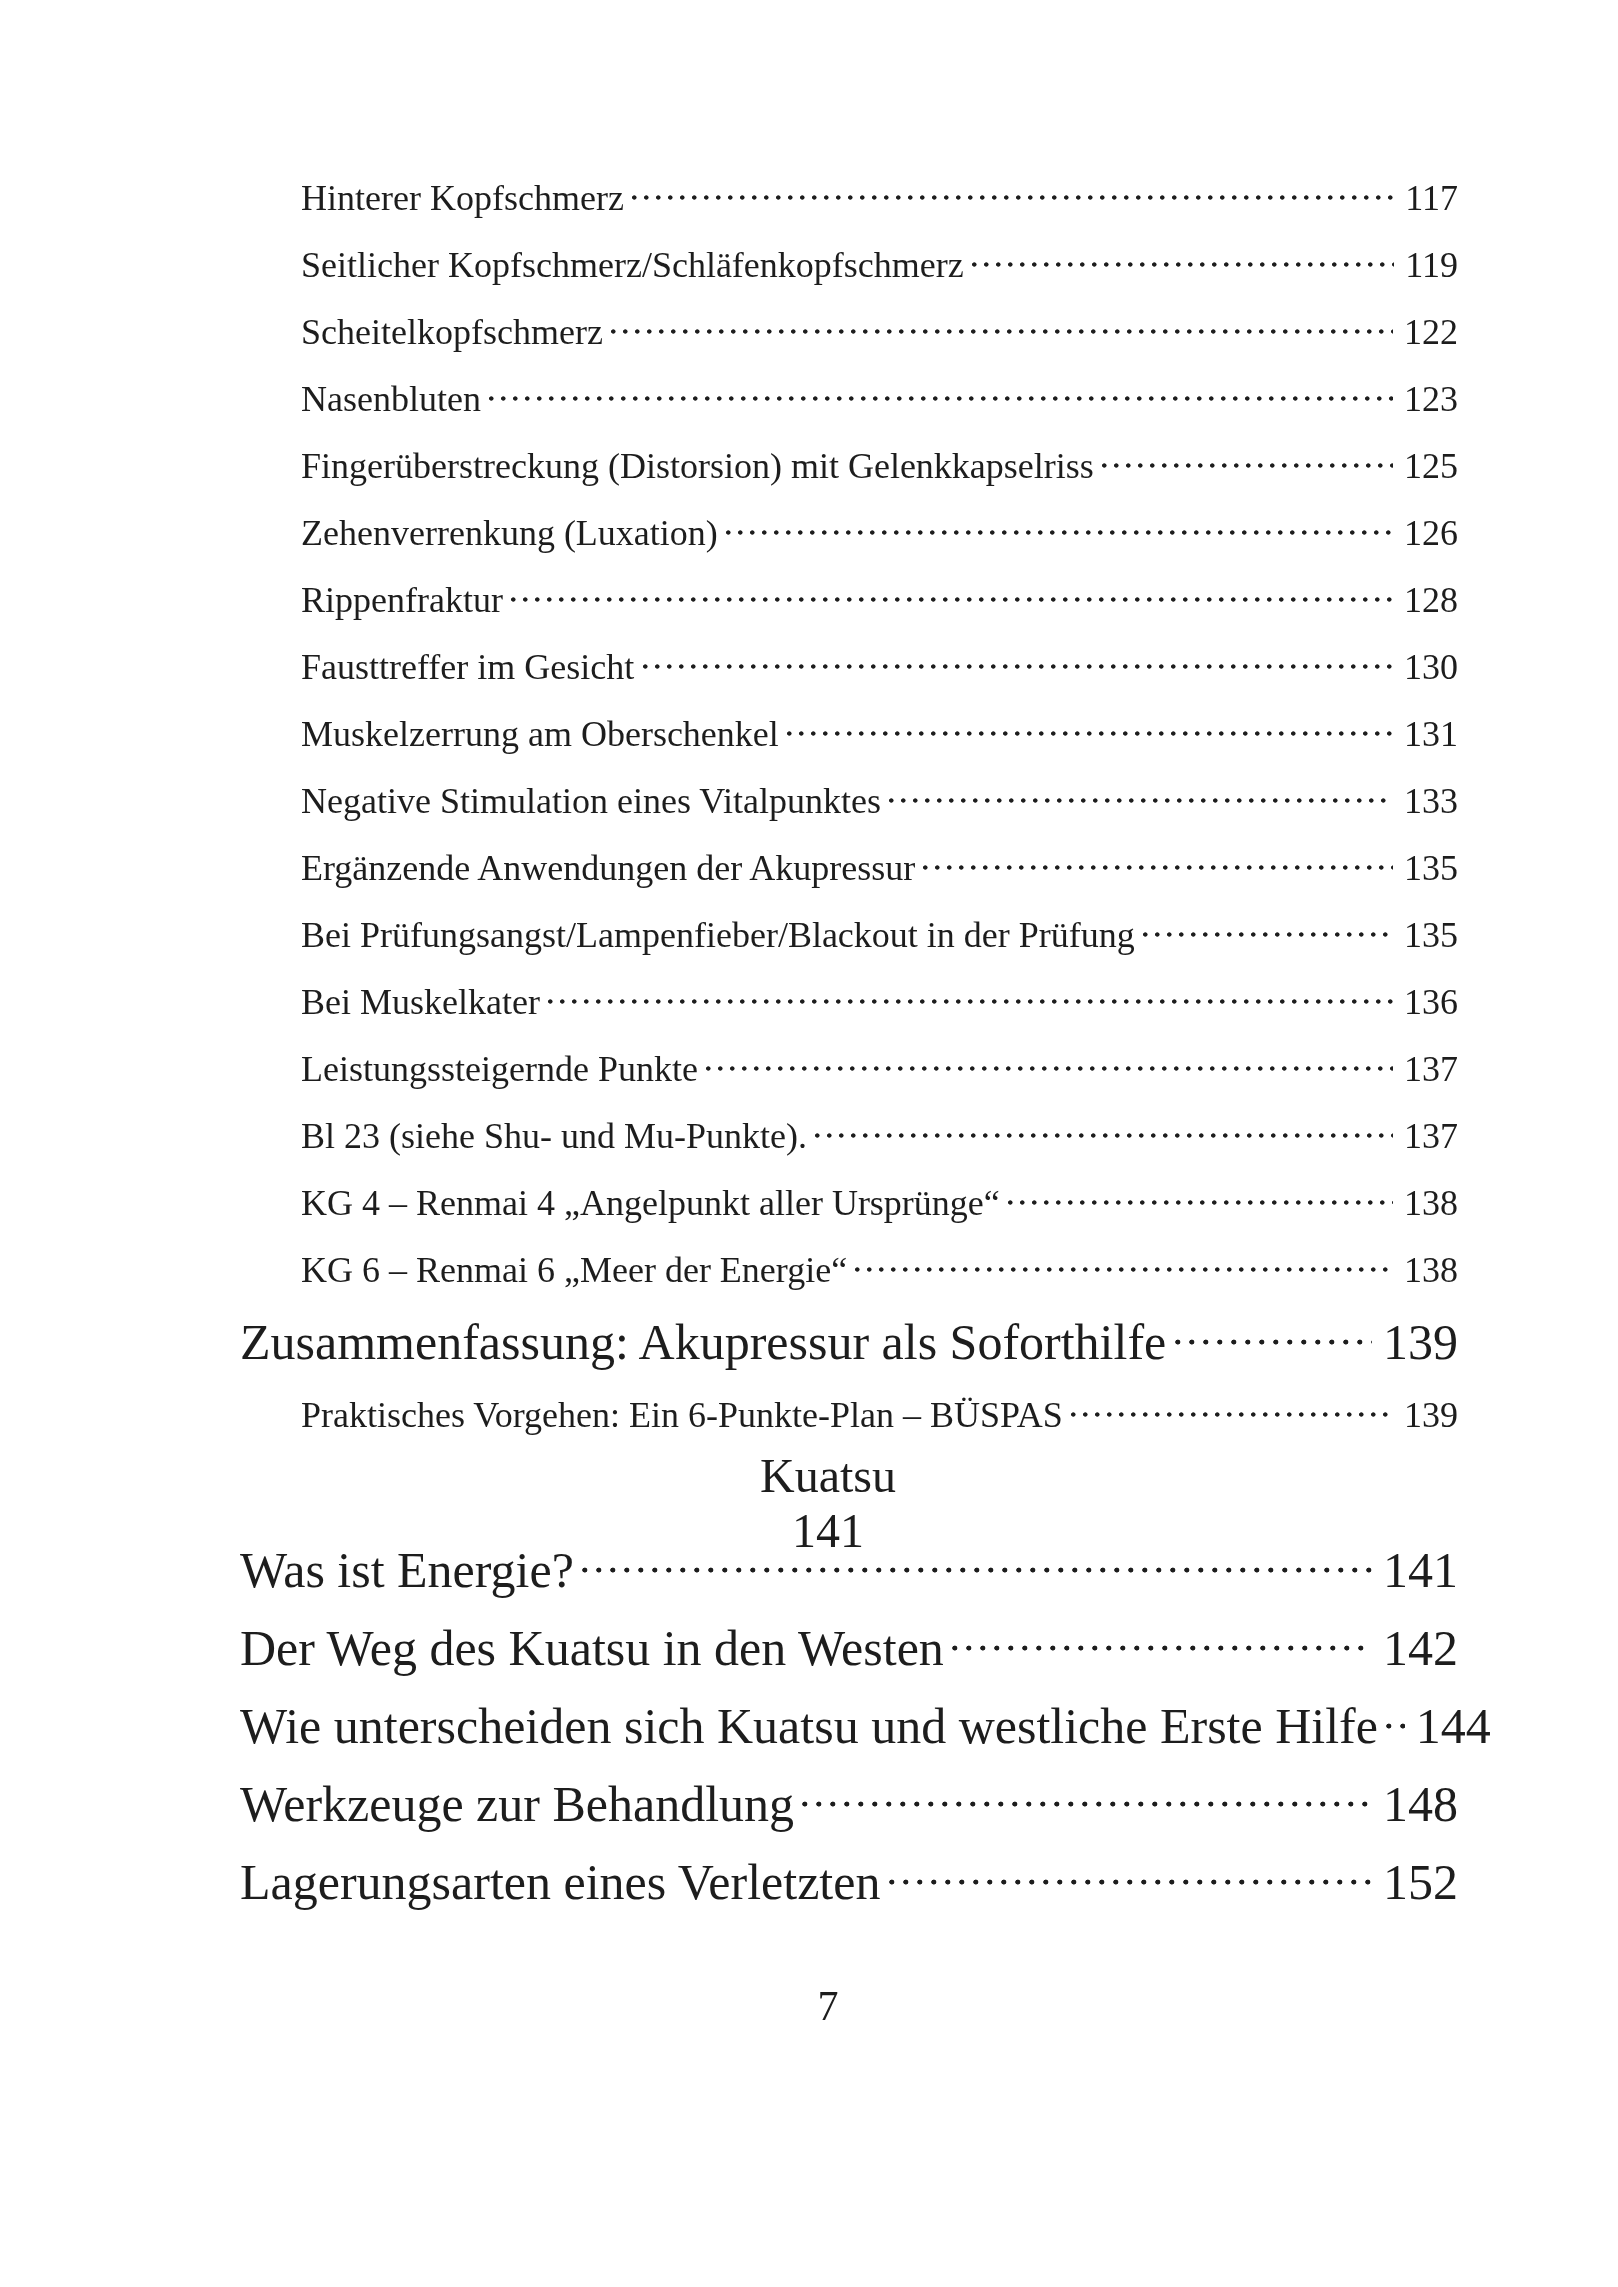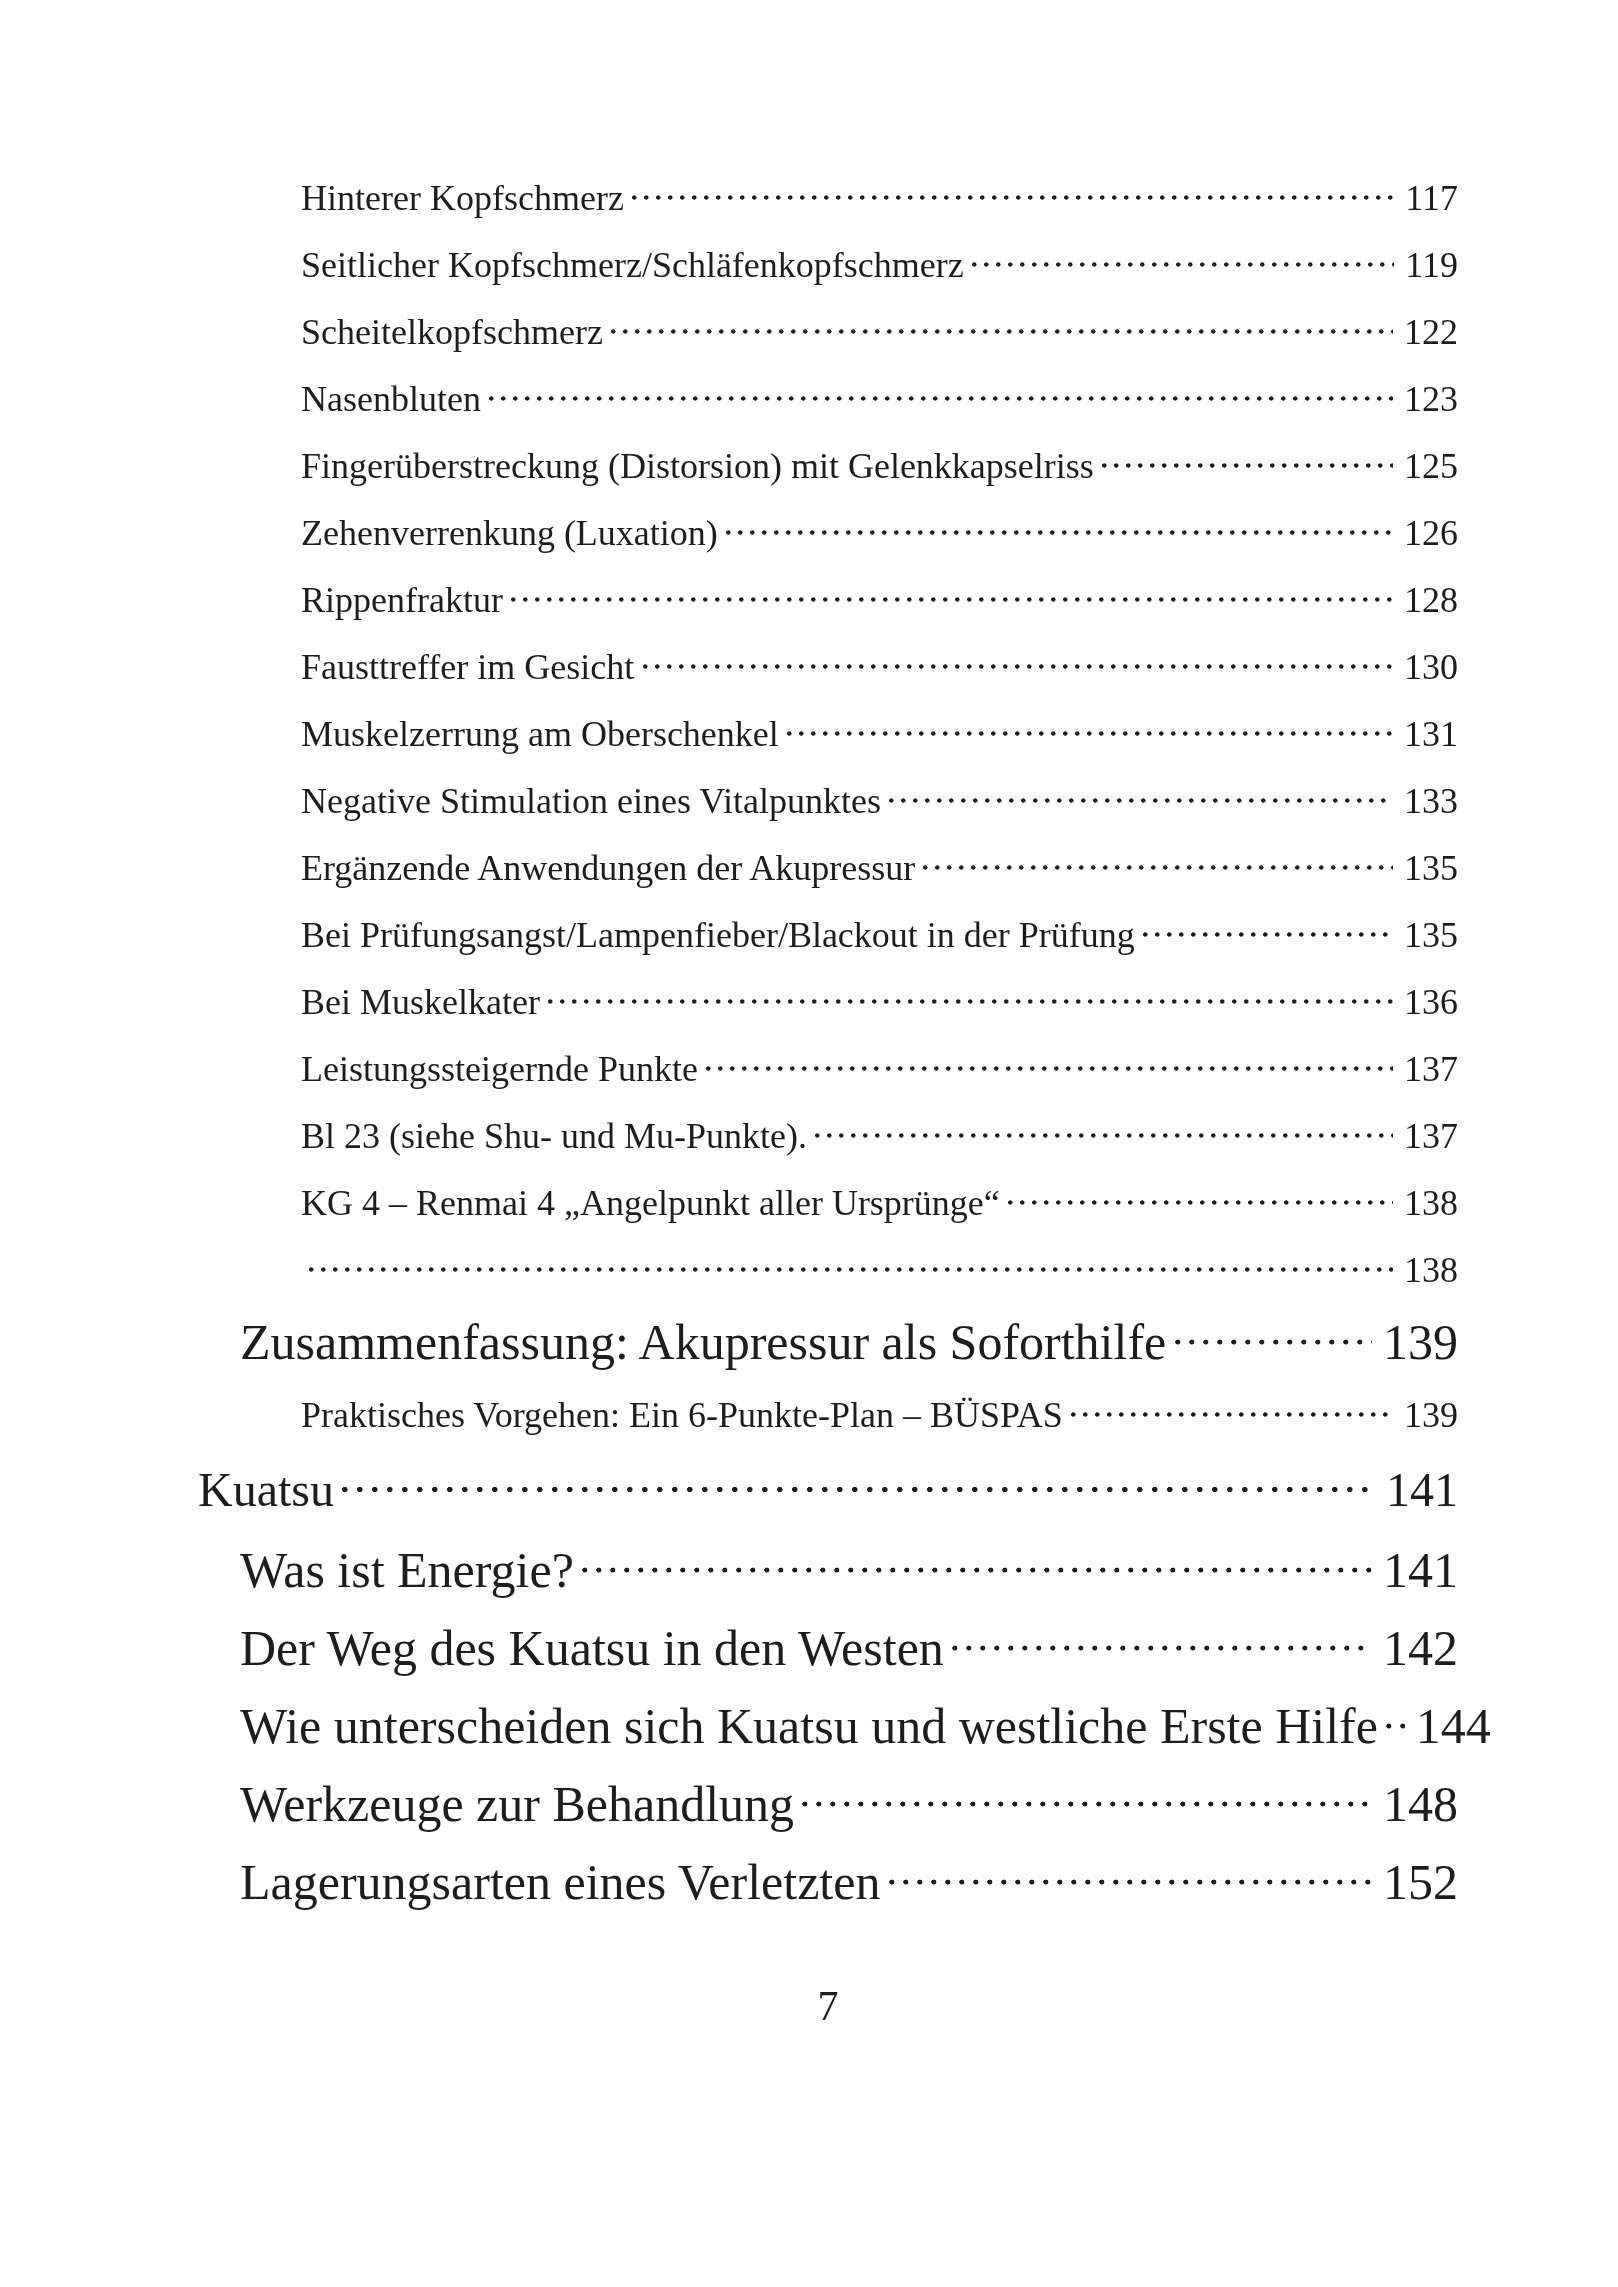--- a/index.html
+++ b/index.html
@@ -16,21 +16,21 @@
     overflow: hidden;
   }
   .toc {
     padding: 164px 161px 0 198px;
   }
   .row {
     display: flex;
     align-items: center;
     white-space: nowrap;
   }
-  .l1 { font-size: 48px; height: 83px; }
+  .l1 { font-size: 48px; height: 83px; flex-direction: column; }
   .l2 { font-size: 50px; height: 78px; margin-left: 42px; }
   .l3 { font-size: 36px; height: 67px; margin-left: 103px; }
   .label { flex: 0 1 auto; }
   .num { flex: 0 0 auto; }
   .leader {
     flex: 1 1 auto;
     min-width: 18.5px;
     height: 7.4px;
     margin: 0 11px 0 8.3px;
     background-repeat: repeat-x;
@@ -135,20 +135,21 @@
         <span class="label">Bl 23 (siehe Shu- und Mu-Punkte).</span>
         <span class="leader"></span>
         <span class="num">137</span>
       </div>
       <div class="row l3">
         <span class="label">KG 4 – Renmai 4 „Angelpunkt aller Ursprünge“</span>
         <span class="leader"></span>
         <span class="num">138</span>
       </div>
       <div class="row l3">
+        <span class="label">KG 6 – Renmai 6 „Meer der Energie“</span>
         <span class="leader"></span>
         <span class="num">138</span>
       </div>
       <div class="row l2">
         <span class="label">Zusammenfassung: Akupressur als Soforthilfe</span>
         <span class="leader"></span>
         <span class="num">139</span>
       </div>
       <div class="row l3">
         <span class="label">Praktisches Vorgehen: Ein 6-Punkte-Plan – BÜSPAS</span>

